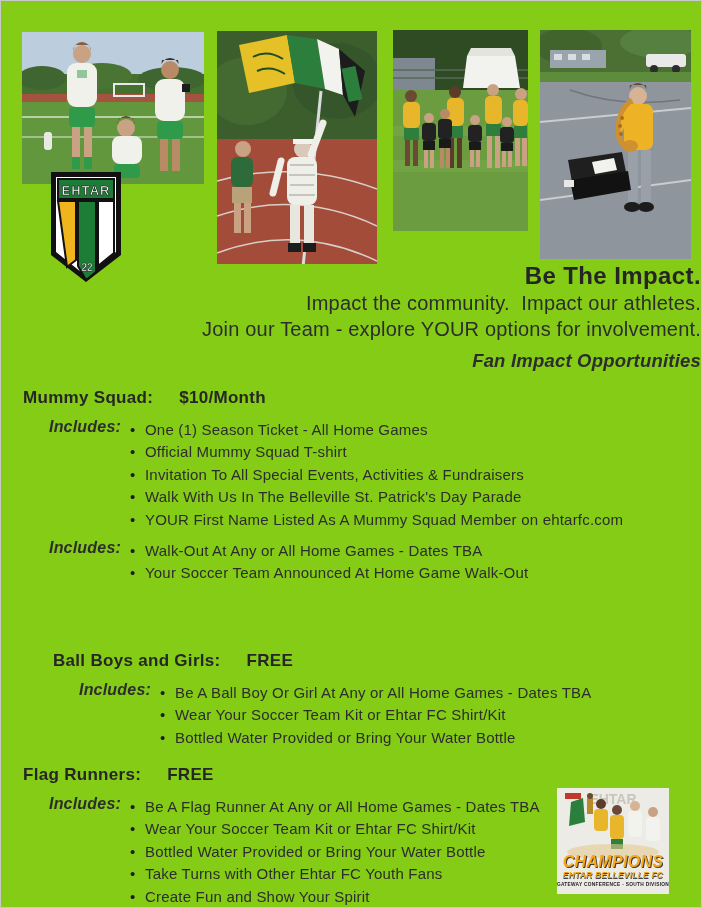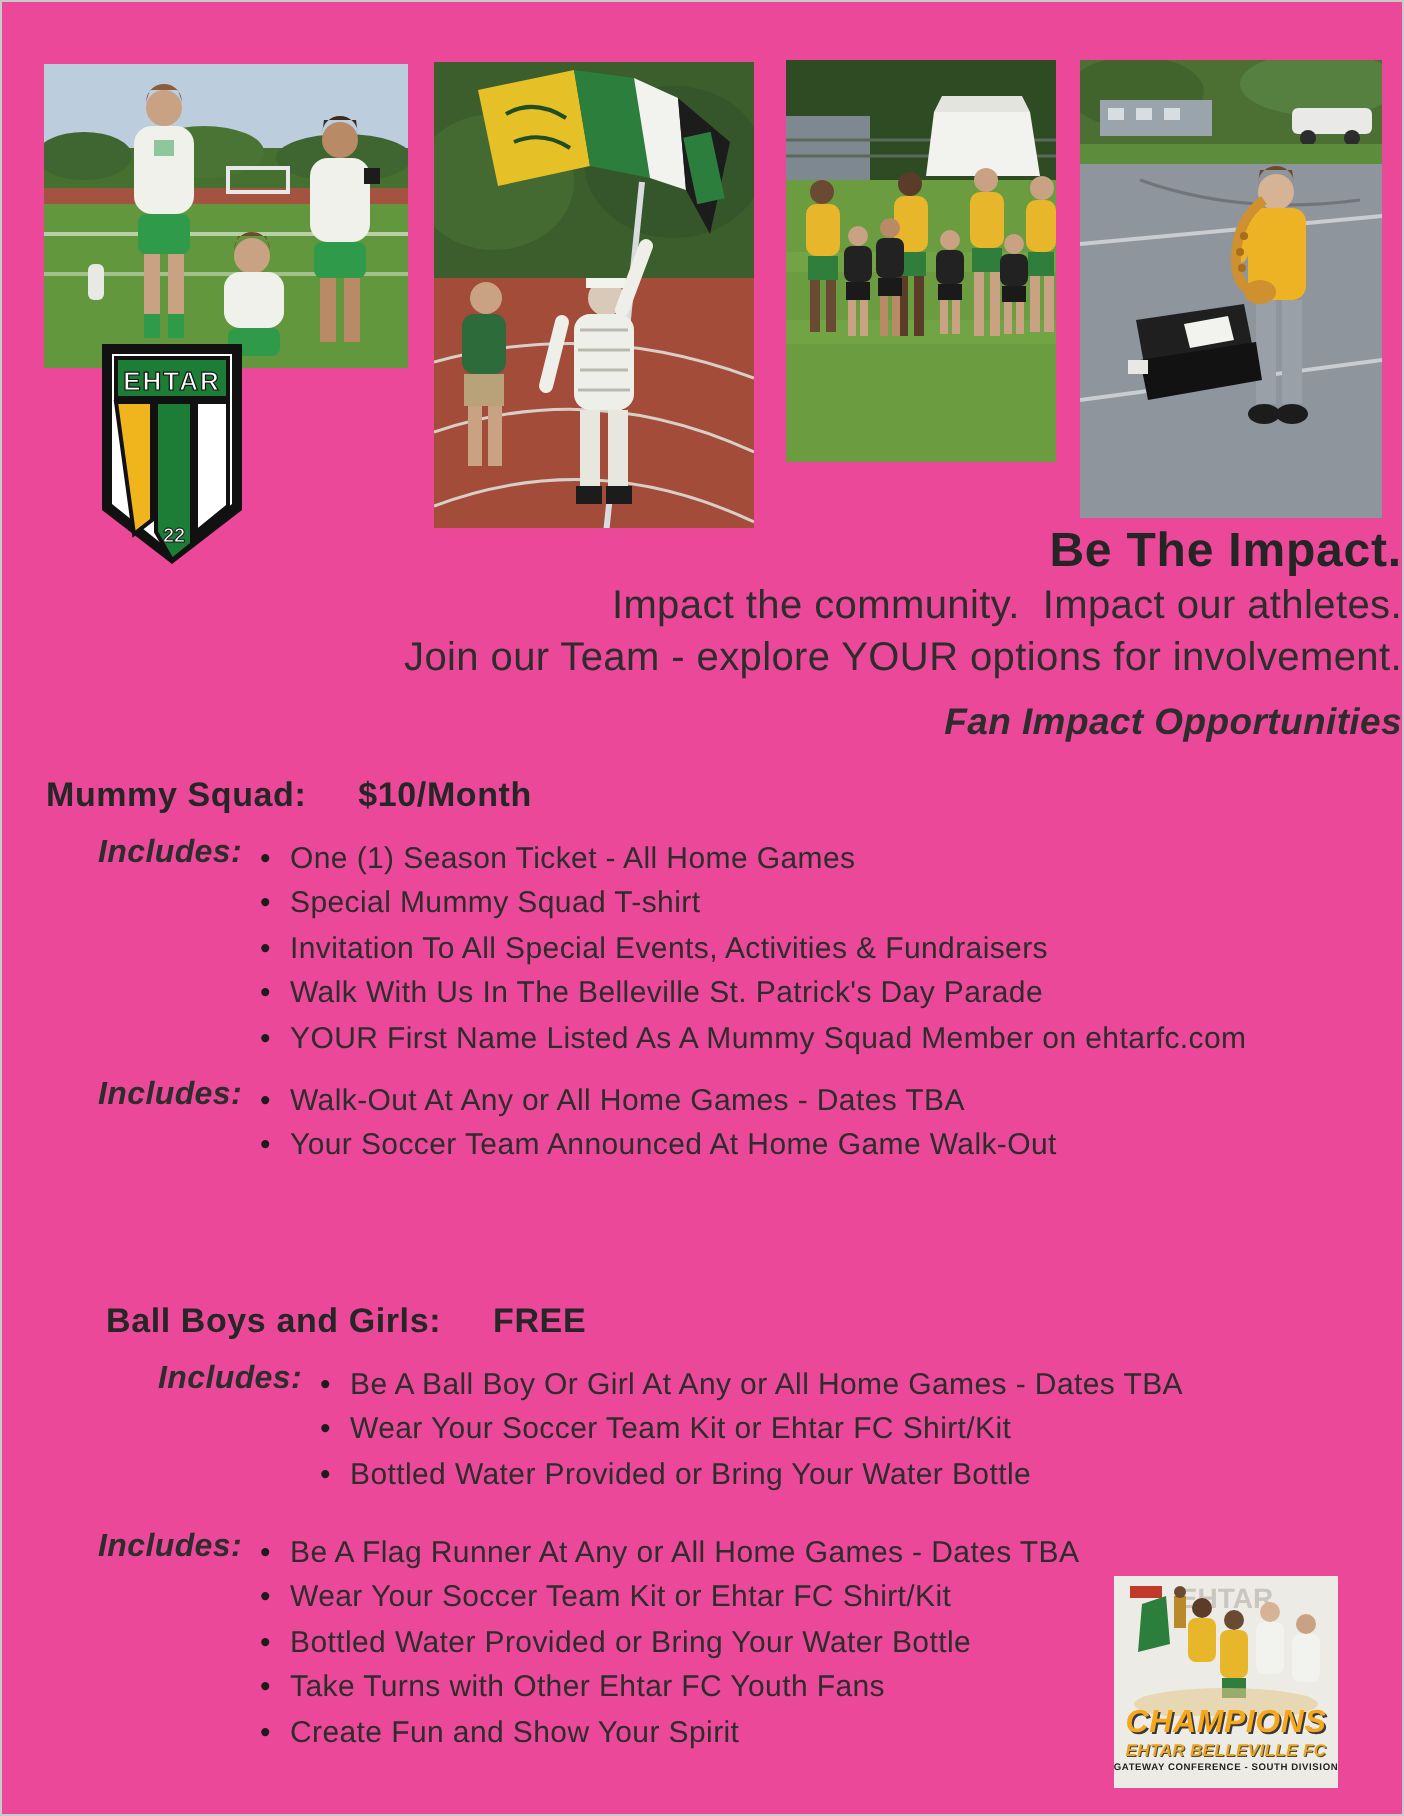--- a/index.html
+++ b/index.html
@@ -1,20 +1,20 @@
 <!DOCTYPE html>
 <html><head>
 <meta charset="utf-8">
 <style>
   html,body{margin:0;padding:0;background:#fff;}
   .page{
     position:relative;
     width:700px;height:906px;
     border:1px solid #c9c9c9;
-    background:#ec4899;
+    background:#84cc16;
     font-family:"Liberation Sans",sans-serif;
     color:#2d2d2d;
     overflow:hidden;
     text-decoration:underline;
   }
   .photo{position:absolute;overflow:hidden;}
   .photo svg{display:block;width:100%;height:100%;}
   .photo-team{left:21px;top:31px;width:182px;height:152px;}
   .photo-flag{left:216px;top:30px;width:160px;height:233px;}
   .photo-walkout{left:392px;top:29px;width:135px;height:201px;}
@@ -265,21 +265,21 @@
   </div>
 
   <section class="offer offer-mummy">
     <div class="offer-header">
       <span class="offer-name">Mummy Squad:</span><span class="offer-price">$10/Month</span>
     </div>
     <div class="offer-body">
       <span class="includes">Includes:</span>
       <ul class="benefits">
         <li>One (1) Season Ticket - All Home Games</li>
-        <li>Special Mummy Squad T-shirt</li>
+        <li>Official Mummy Squad T-shirt</li>
         <li>Invitation To All Special Events, Activities &amp; Fundraisers</li>
         <li>Walk With Us In The Belleville St. Patrick's Day Parade</li>
         <li>YOUR First Name Listed As A Mummy Squad Member on ehtarfc.com</li>
       </ul>
     </div>
   </section>
 
   <section class="offer offer-walkout">
     <div class="offer-body">
       <span class="includes">Includes:</span>
@@ -298,20 +298,23 @@
       <span class="includes">Includes:</span>
       <ul class="benefits">
         <li>Be A Ball Boy Or Girl At Any or All Home Games - Dates TBA</li>
         <li>Wear Your Soccer Team Kit or Ehtar FC Shirt/Kit</li>
         <li>Bottled Water Provided or Bring Your Water Bottle</li>
       </ul>
     </div>
   </section>
 
   <section class="offer offer-flagrunners">
+    <div class="offer-header">
+      <span class="offer-name">Flag Runners:</span><span class="offer-price">FREE</span>
+    </div>
     <div class="offer-body">
       <span class="includes">Includes:</span>
       <ul class="benefits">
         <li>Be A Flag Runner At Any or All Home Games - Dates TBA</li>
         <li>Wear Your Soccer Team Kit or Ehtar FC Shirt/Kit</li>
         <li>Bottled Water Provided or Bring Your Water Bottle</li>
         <li>Take Turns with Other Ehtar FC Youth Fans</li>
         <li>Create Fun and Show Your Spirit</li>
       </ul>
     </div>

